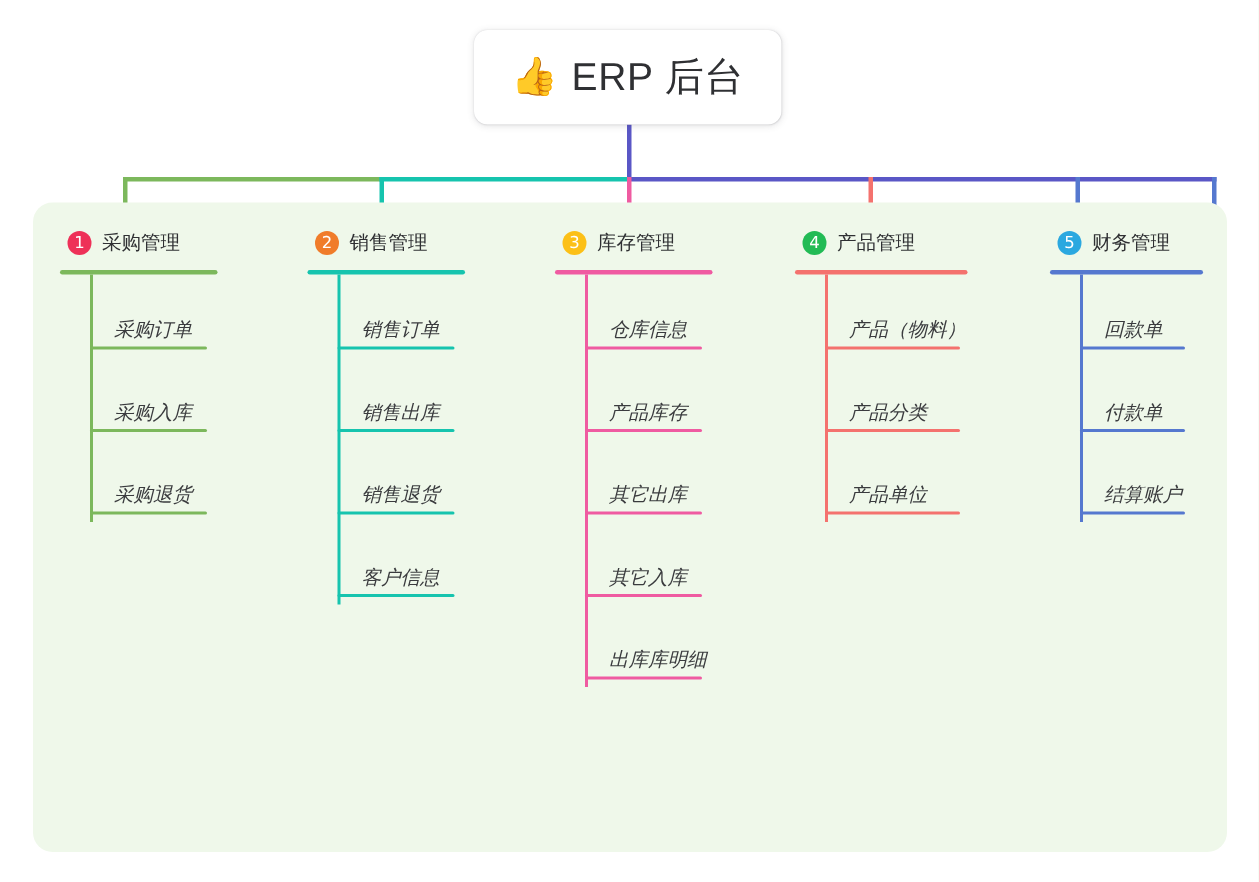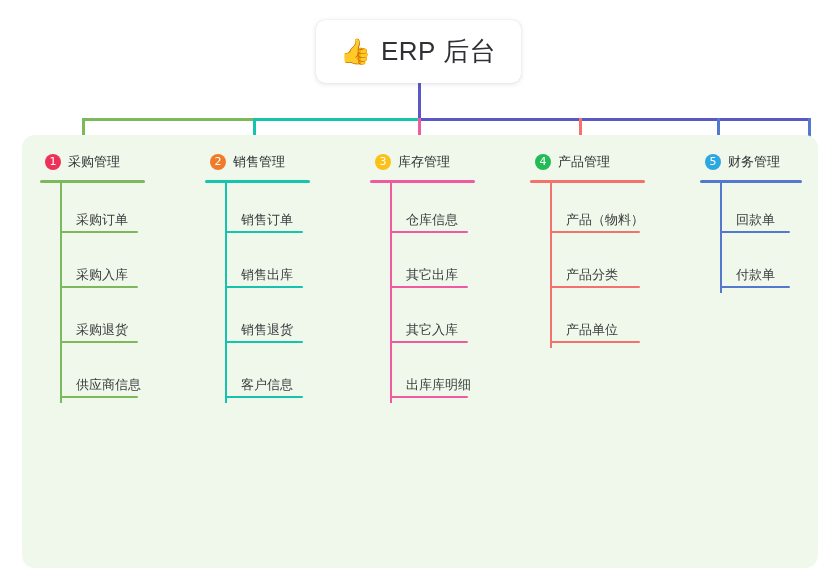--- a/index.html
+++ b/index.html
@@ -39,21 +39,21 @@
     width:16px;height:16px;border-radius:50%;
     color:#fff;font-size:11px;line-height:16px;text-align:center;
     flex:none;font-family:"DejaVu Sans",sans-serif;
   }
   .head-label{font-size:13px;color:#2f3033;white-space:nowrap;}
   .head-rule{height:3px;border-radius:2px;margin-top:6px;}
 
   
   .tree{position:relative;margin-top:0;}
   .spine{position:absolute;left:20px;top:0;bottom:0;width:2px;}
-  .leaf{position:relative;height:55px;}
+  .leaf{position:relative;height:55px;font-style:italic;}
   .leaf-text{
     position:absolute;left:36px;bottom:9px;
     font-size:13px;color:#3a3b3e;white-space:nowrap;
   }
   .leaf-rule{position:absolute;left:20px;bottom:5px;height:1.6px;border-radius:1px;}
 </style>
 </head>
 <body>
 
 <div id="stage">
@@ -95,24 +95,20 @@
             <div class="leaf-rule" style="background: rgb(124, 184, 92); width: 78px;"></div>
           </div>
           <div class="leaf">
             <span class="leaf-text">采购入库</span>
             <div class="leaf-rule" style="background: rgb(124, 184, 92); width: 78px;"></div>
           </div>
           <div class="leaf">
             <span class="leaf-text">采购退货</span>
             <div class="leaf-rule" style="background: rgb(124, 184, 92); width: 78px;"></div>
           </div>
-          <div class="leaf">
-            <span class="leaf-text">供应商信息</span>
-            <div class="leaf-rule" style="background: rgb(124, 184, 92); width: 78px;"></div>
-          </div>
         </div>
       </div>
       <div class="col" style="left: 205px; width: 110px;">
         <div class="col-head">
           <span class="badge" style="background: rgb(240, 124, 42);">2</span>
           <span class="head-label">销售管理</span>
         </div>
         <div class="head-rule" style="background: rgb(22, 196, 174); width: 105px;"></div>
         <div class="tree">
           <div class="spine" style="background: rgb(22, 196, 174);"></div>
@@ -140,20 +136,24 @@
           <span class="head-label">库存管理</span>
         </div>
         <div class="head-rule" style="background: rgb(239, 91, 161); width: 105px;"></div>
         <div class="tree">
           <div class="spine" style="background: rgb(239, 91, 161);"></div>
           <div class="leaf">
             <span class="leaf-text">仓库信息</span>
             <div class="leaf-rule" style="background: rgb(239, 91, 161); width: 78px;"></div>
           </div>
           <div class="leaf">
+            <span class="leaf-text">产品库存</span>
+            <div class="leaf-rule" style="background: rgb(239, 91, 161); width: 78px;"></div>
+          </div>
+          <div class="leaf">
             <span class="leaf-text">其它出库</span>
             <div class="leaf-rule" style="background: rgb(239, 91, 161); width: 78px;"></div>
           </div>
           <div class="leaf">
             <span class="leaf-text">其它入库</span>
             <div class="leaf-rule" style="background: rgb(239, 91, 161); width: 78px;"></div>
           </div>
           <div class="leaf">
             <span class="leaf-text">出库库明细</span>
             <div class="leaf-rule" style="background: rgb(239, 91, 161); width: 78px;"></div>
@@ -191,17 +191,21 @@
         <div class="tree">
           <div class="spine" style="background: rgb(85, 120, 207);"></div>
           <div class="leaf">
             <span class="leaf-text">回款单</span>
             <div class="leaf-rule" style="background: rgb(85, 120, 207); width: 70px;"></div>
           </div>
           <div class="leaf">
             <span class="leaf-text">付款单</span>
             <div class="leaf-rule" style="background: rgb(85, 120, 207); width: 70px;"></div>
           </div>
+          <div class="leaf">
+            <span class="leaf-text">结算账户</span>
+            <div class="leaf-rule" style="background: rgb(85, 120, 207); width: 70px;"></div>
+          </div>
         </div>
       </div>
     </div>
 
 </div>
 
 </body></html>

